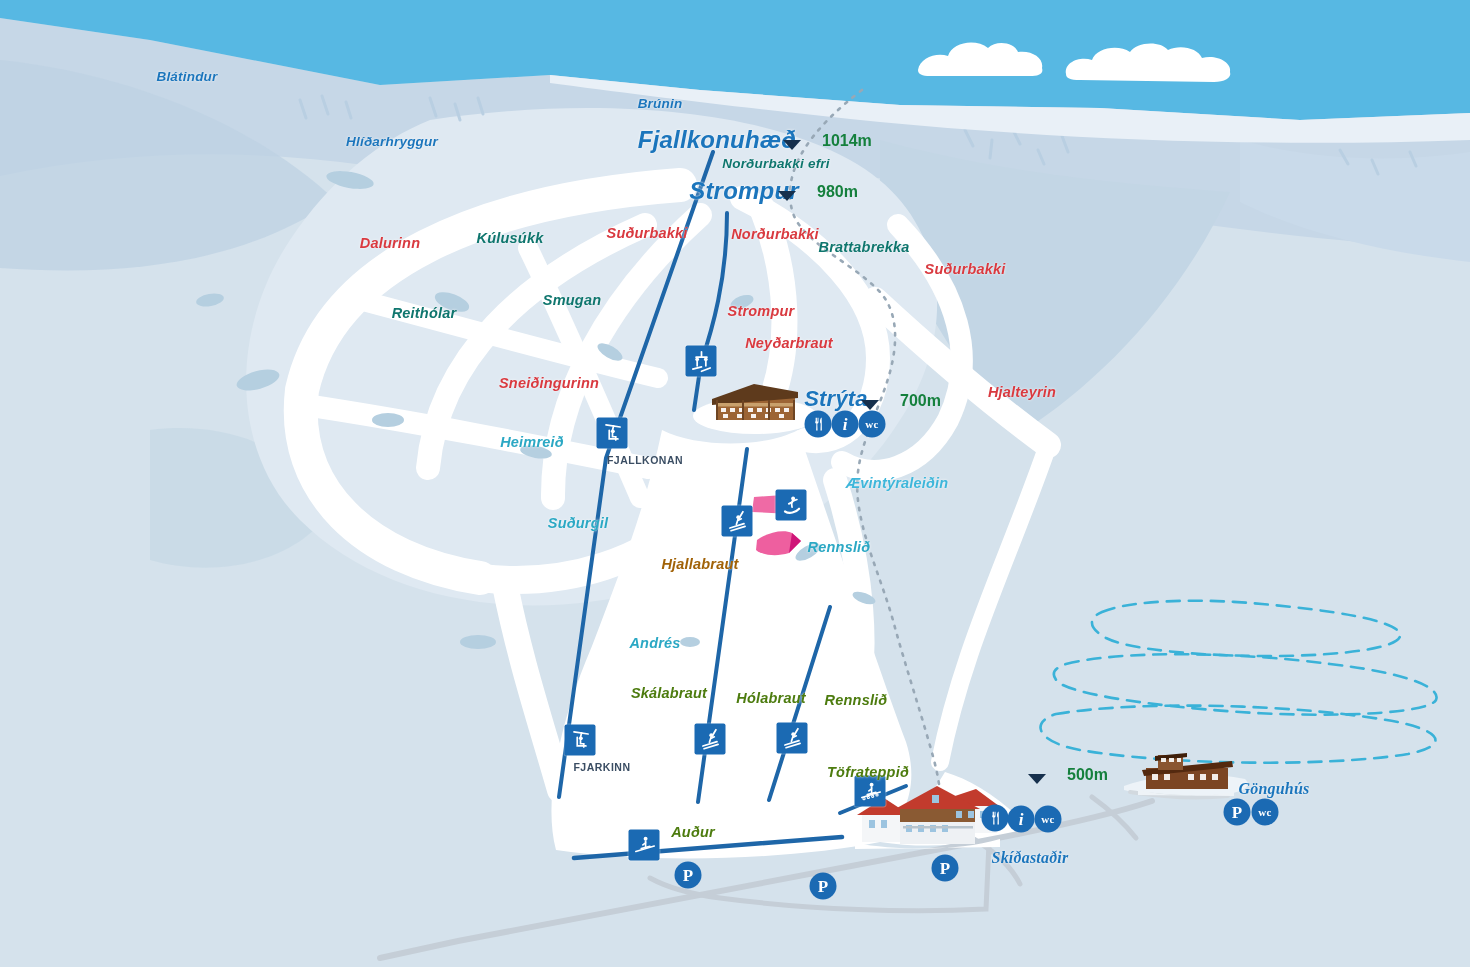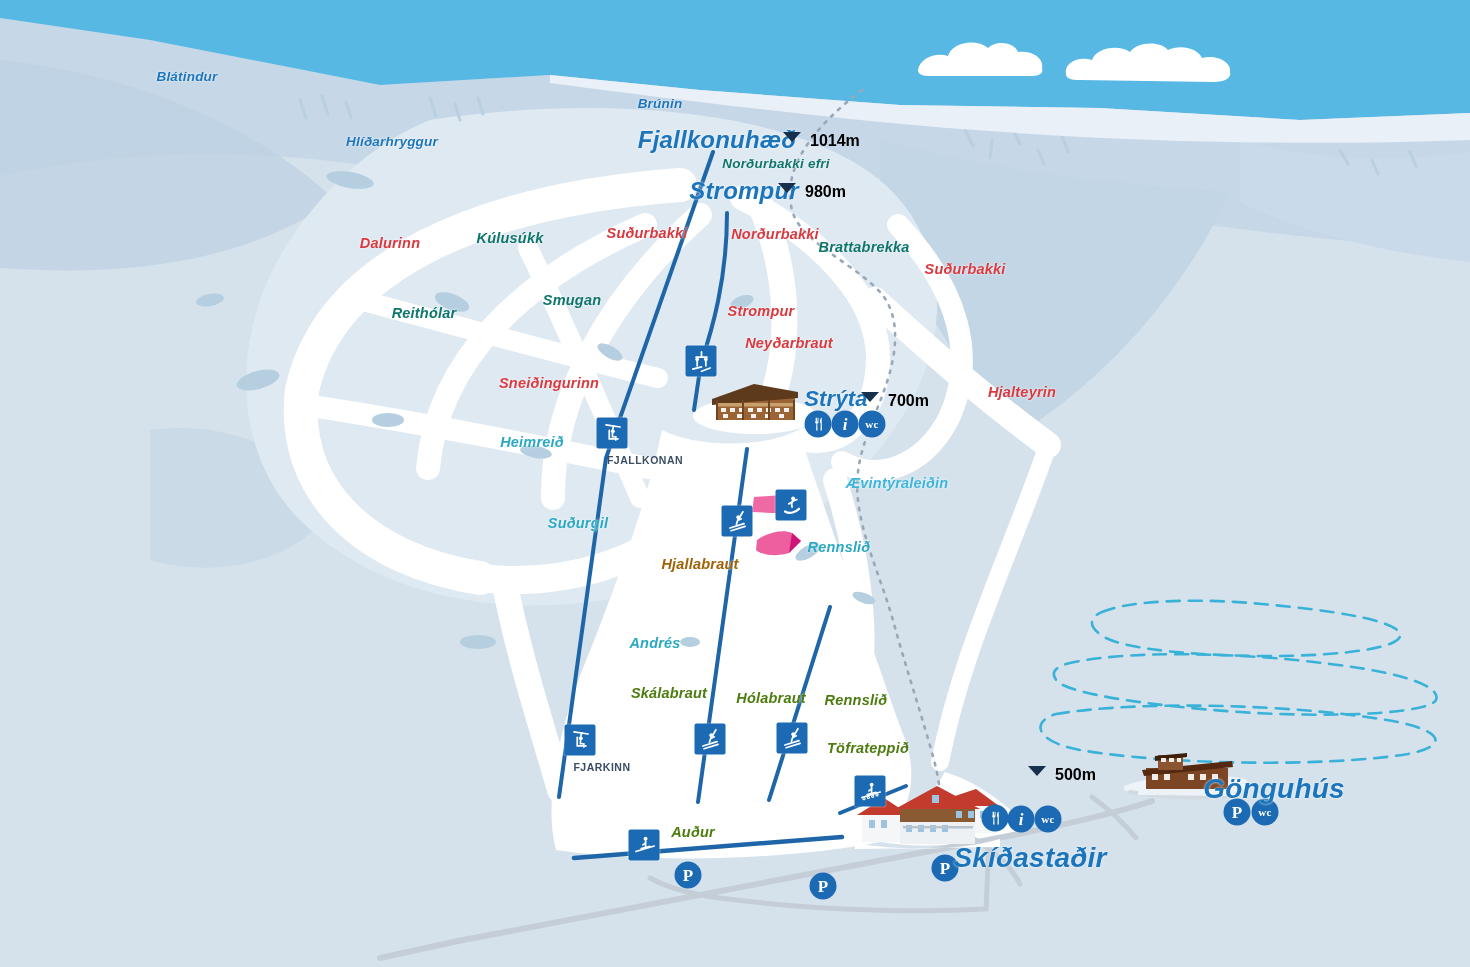--- a/index.html
+++ b/index.html
@@ -5,32 +5,32 @@
   html,body{margin:0;padding:0;background:#d5e2ec;}
   .map{position:relative;width:1470px;height:967px;overflow:hidden;
        font-family:"Liberation Sans",sans-serif;}
   .map svg.terrain{position:absolute;left:0;top:0;}
 
   
   .lbl{position:absolute;transform:translate(-50%,-50%);white-space:nowrap;
        font-style:italic;font-weight:bold;letter-spacing:.2px;
        text-shadow:0 0 3px rgba(255,255,255,.75),0 0 1px rgba(255,255,255,.6);}
   .s13{font-size:13.5px;} .s14{font-size:14.5px;} .s17{font-size:24px;}
-  .s19{font-size:28px;} .s21{font-size:22px;}
+  .s19{font-size:16px;font-family:Liberation Serif, serif;} .s21{font-size:22px;}
   .blue{color:#1b75bc;} .bblue{color:#a16207;}
   .red{color:#d93a40;}
   .teal{color:#2ba8c4;} .cyan{color:#3eb6da;}
   .green{color:#4d7c0f;}
   .navy{color:#0f766e;font-weight:600;}
   .capslbl{position:absolute;transform:translate(-50%,-50%);font-size:10.5px;
        font-weight:600;letter-spacing:.5px;color:#3a4d63;white-space:nowrap;}
 
   
-  .elev{position:absolute;transform:translate(0,-50%);display:flex;align-items:flex-start;
-        gap:9px;font-weight:bold;font-size:16px;color:#000000;white-space:nowrap;}
+  .elev{position:absolute;transform:translate(0,-50%);display:flex;align-items:flex-end;
+        gap:21px;font-weight:bold;font-size:16px;color:#15803d;white-space:nowrap;}
   .tri{width:0;height:0;border-left:9px solid transparent;border-right:9px solid transparent;
        border-top:10px solid #16304d;display:inline-block;}
 
   
   .liftbox{position:absolute;width:31px;height:31px;background:#1b6ab3;border-radius:2px;
        transform:translate(-50%,-50%);display:flex;align-items:center;justify-content:center;
        box-shadow:0 0 0 1px rgba(255,255,255,.25);}
   .liftbox svg{width:26px;height:26px;display:block;}
 
   
@@ -446,21 +446,21 @@
 <div class="lbl teal s14" style="left:532px;top:442px">Heimreið</div>
 <div class="capslbl" style="left:645px;top:460px">FJALLKONAN</div>
 <div class="lbl cyan s14" style="left:897px;top:483px">Ævintýraleiðin</div>
 <div class="lbl teal s14" style="left:578px;top:523px">Suðurgil</div>
 <div class="lbl teal s14" style="left:839px;top:547px">Rennslið</div>
 <div class="lbl bblue s14" style="left:700px;top:564px">Hjallabraut</div>
 <div class="lbl teal s14" style="left:655px;top:643px">Andrés</div>
 <div class="lbl green s14" style="left:669px;top:693px">Skálabraut</div>
 <div class="lbl green s14" style="left:771px;top:698px">Hólabraut</div>
 <div class="lbl green s14" style="left:856px;top:700px">Rennslið</div>
-<div class="lbl green s14" style="left:868px;top:748px">Töfrateppið</div>
+<div class="lbl green s14" style="left:868px;top:772px">Töfrateppið</div>
 <div class="capslbl" style="left:602px;top:767px">FJARKINN</div>
 <div class="lbl green s14" style="left:693px;top:832px">Auður</div>
 
 <div class="elev" style="left:1028px;top:775px">
   <span class="tri"></span>
   <span>500m</span>
 </div>
 
 <div class="lbl blue s19" style="left:1030px;top:858px">Skíðastaðir</div>
 <div class="lbl blue s19" style="left:1274px;top:789px">Gönguhús</div>

